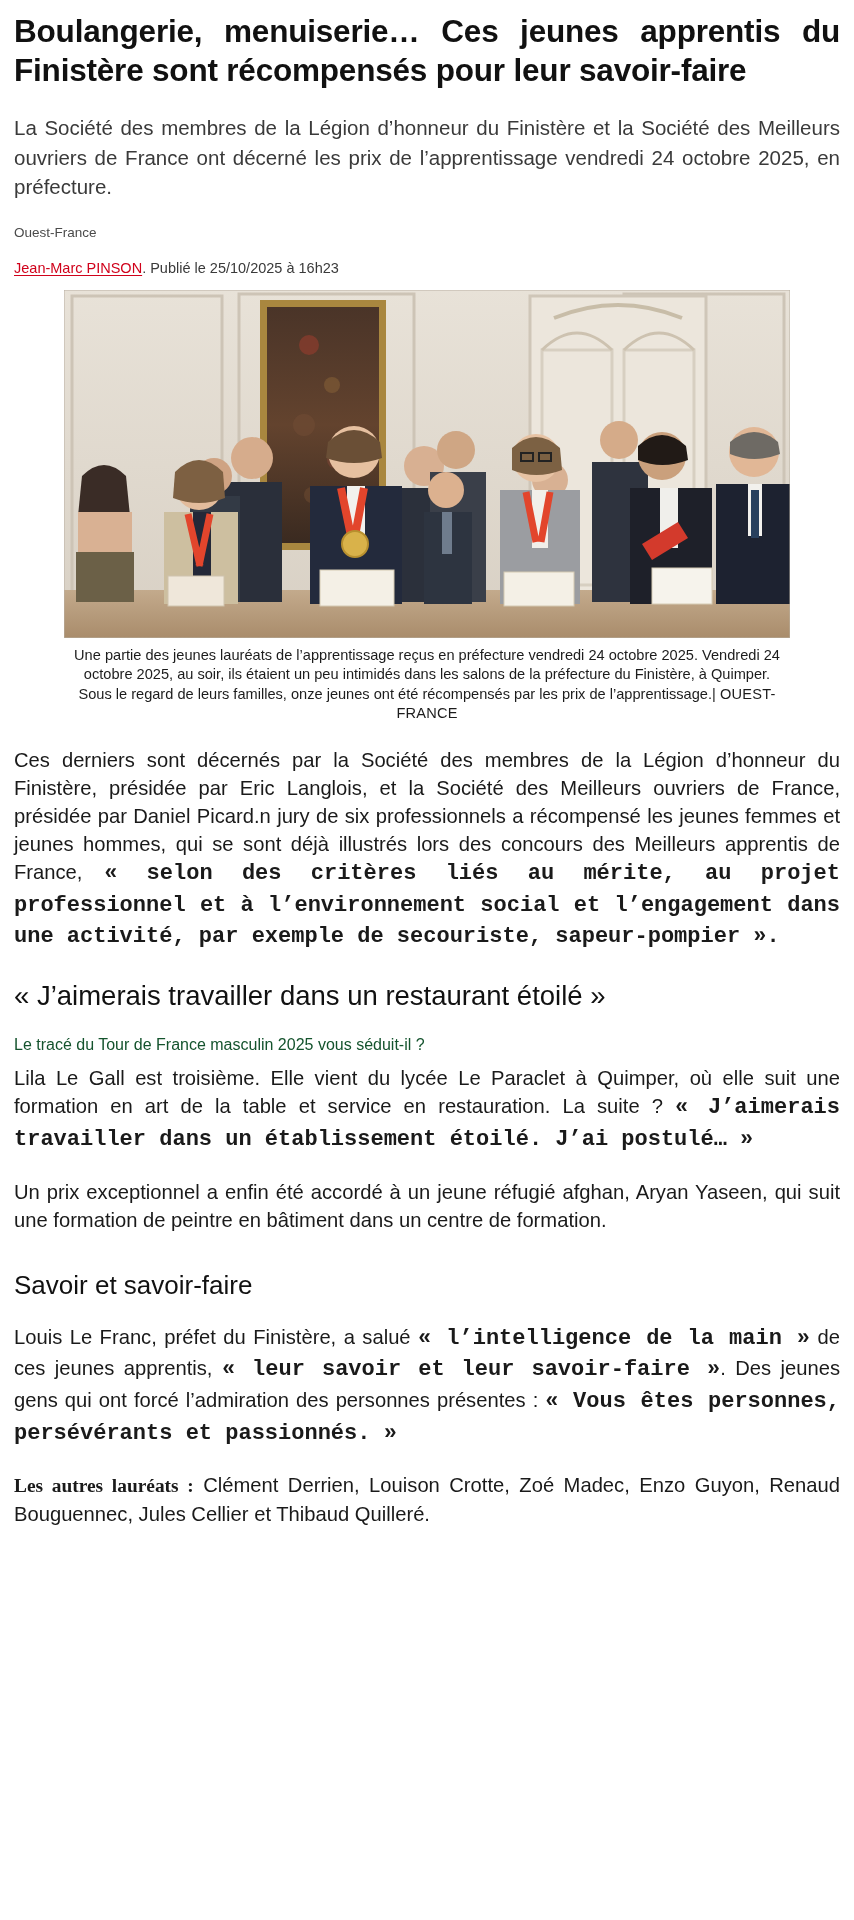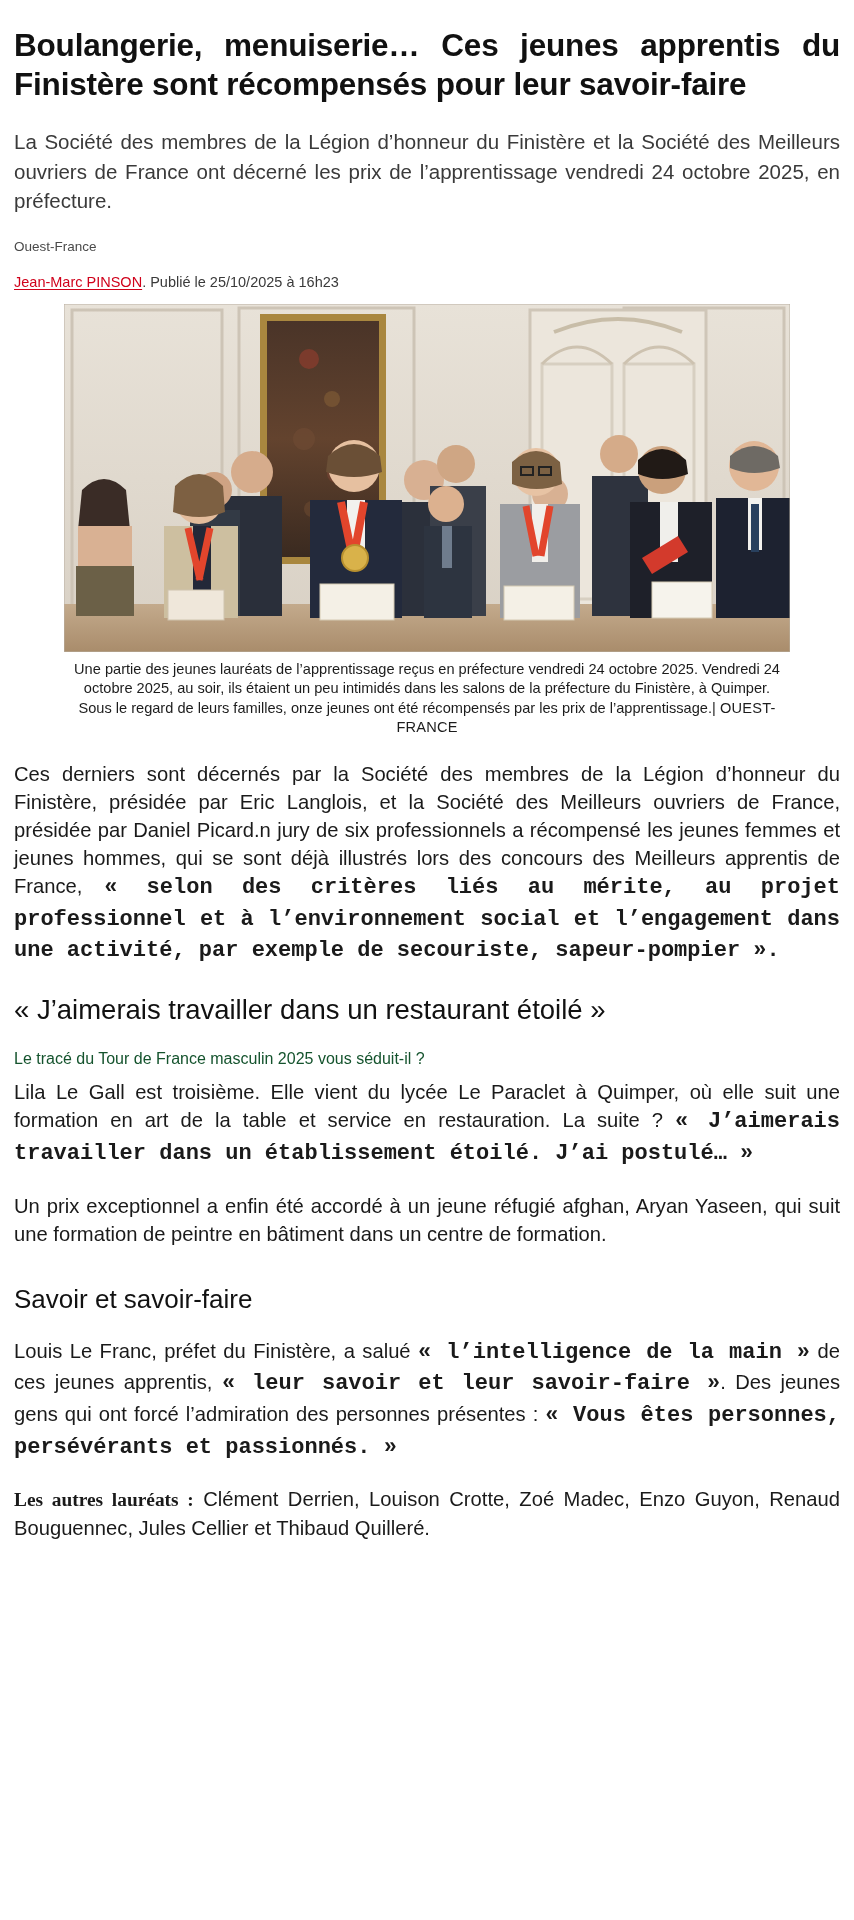--- a/index.html
+++ b/index.html
@@ -11,21 +11,21 @@
   body {
     width: 854px;
     min-height: 1920px;
     font-family: "Liberation Sans", sans-serif;
     color: #1a1a1a;
     -webkit-font-smoothing: antialiased;
   }
   .page {
     width: 854px;
     box-sizing: border-box;
-    padding: 26px 14px 18px 14px;
+    padding: 12px 14px 18px 14px;
   }
 
   
   .headline {
     font-family: "Liberation Sans", sans-serif;
     font-size: 31.5px;
     line-height: 1.23;
     font-weight: bold;
     color: #111111;
     letter-spacing: -0.2px;

